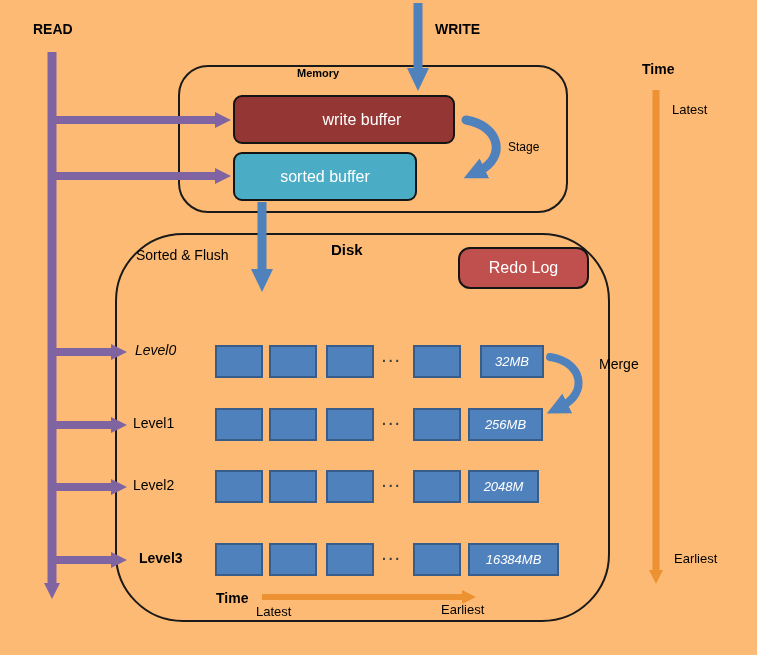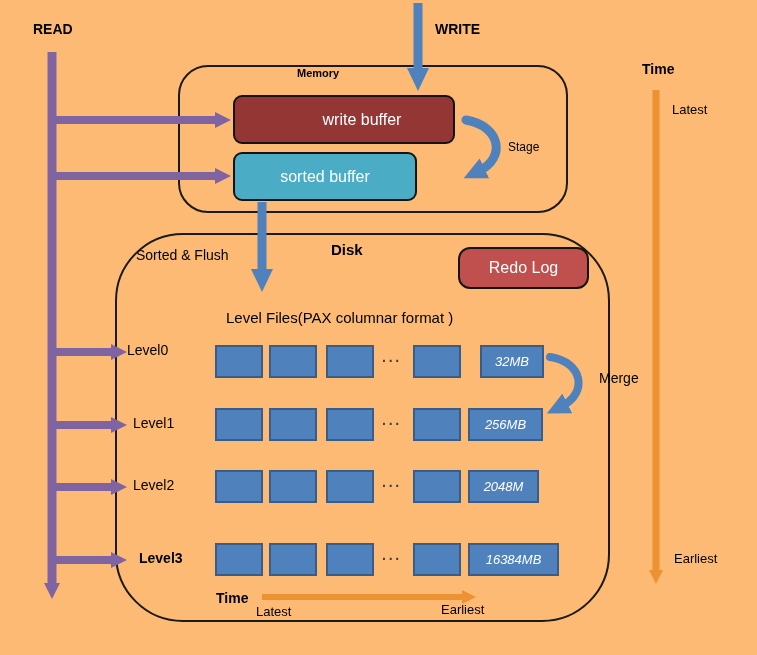--- a/index.html
+++ b/index.html
@@ -60,25 +60,24 @@
     <span>sorted buffer</span>
   </div>
   <div class="lbl" style="left:508px;top:140px;font-size:12px;">Stage</div>
 
   <div class="lbl" style="left:136px;top:247px;">Sorted &amp; Flush</div>
 
   <div class="lbl bold" style="left:331px;top:241px;font-size:15px;">Disk</div>
   <div class="chip" id="redo-log" style="left:422px;top:247px;width:131px;height:42px;margin-left:36px;">
     <span>Redo Log</span>
   </div>
-  <div class="lbl" style="left:226px;top:309px;font-size:15px;">Level Files(PAX columnar format )</div>
 
   <div id="level-rows" class="abs" style="left:0;top:0;">
       <div class="abs">
-        <div class="level-label" style="left: 127px; top: 342px;">Level0</div>
+        <div class="level-label" style="left: 135px; top: 342px; font-style: italic;">Level0</div>
         <div class="file-box" style="left: 215px; top: 345px;"></div>
         <div class="file-box" style="left: 269px; top: 345px;"></div>
         <div class="file-box" style="left: 326px; top: 345px;"></div>
         <div class="file-box" style="left: 413px; top: 345px;"></div>
         <div class="dots" style="left: 382px; top: 353px;">···</div>
         <div class="file-box sized" style="left: 480px; top: 345px; width: 64px;">32MB</div>
       </div>
       <div class="abs">
         <div class="level-label" style="left: 133px; top: 415px;">Level1</div>
         <div class="file-box" style="left: 215px; top: 408px;"></div>
@@ -101,21 +100,21 @@
         <div class="level-label" style="left: 139px; top: 550px; font-weight: bold;">Level3</div>
         <div class="file-box" style="left: 215px; top: 543px;"></div>
         <div class="file-box" style="left: 269px; top: 543px;"></div>
         <div class="file-box" style="left: 326px; top: 543px;"></div>
         <div class="file-box" style="left: 413px; top: 543px;"></div>
         <div class="dots" style="left: 382px; top: 551px;">···</div>
         <div class="file-box sized" style="left: 468px; top: 543px; width: 91px;">16384MB</div>
       </div>
     </div>
 
-  <div class="lbl" style="left:599px;top:370px;">Merge</div>
+  <div class="lbl" style="left:599px;top:356px;">Merge</div>
 
   <div class="lbl bold" style="left:216px;top:590px;">Time</div>
   <div class="lbl" style="left:256px;top:604px;font-size:13px;">Latest</div>
   <div class="lbl" style="left:441px;top:602px;font-size:13px;">Earliest</div>
 
   <div class="lbl bold" style="left:642px;top:61px;">Time</div>
   <div class="lbl" style="left:672px;top:102px;font-size:13px;">Latest</div>
   <div class="lbl" style="left:674px;top:551px;font-size:13px;">Earliest</div>
 
   <svg width="757" height="655">

